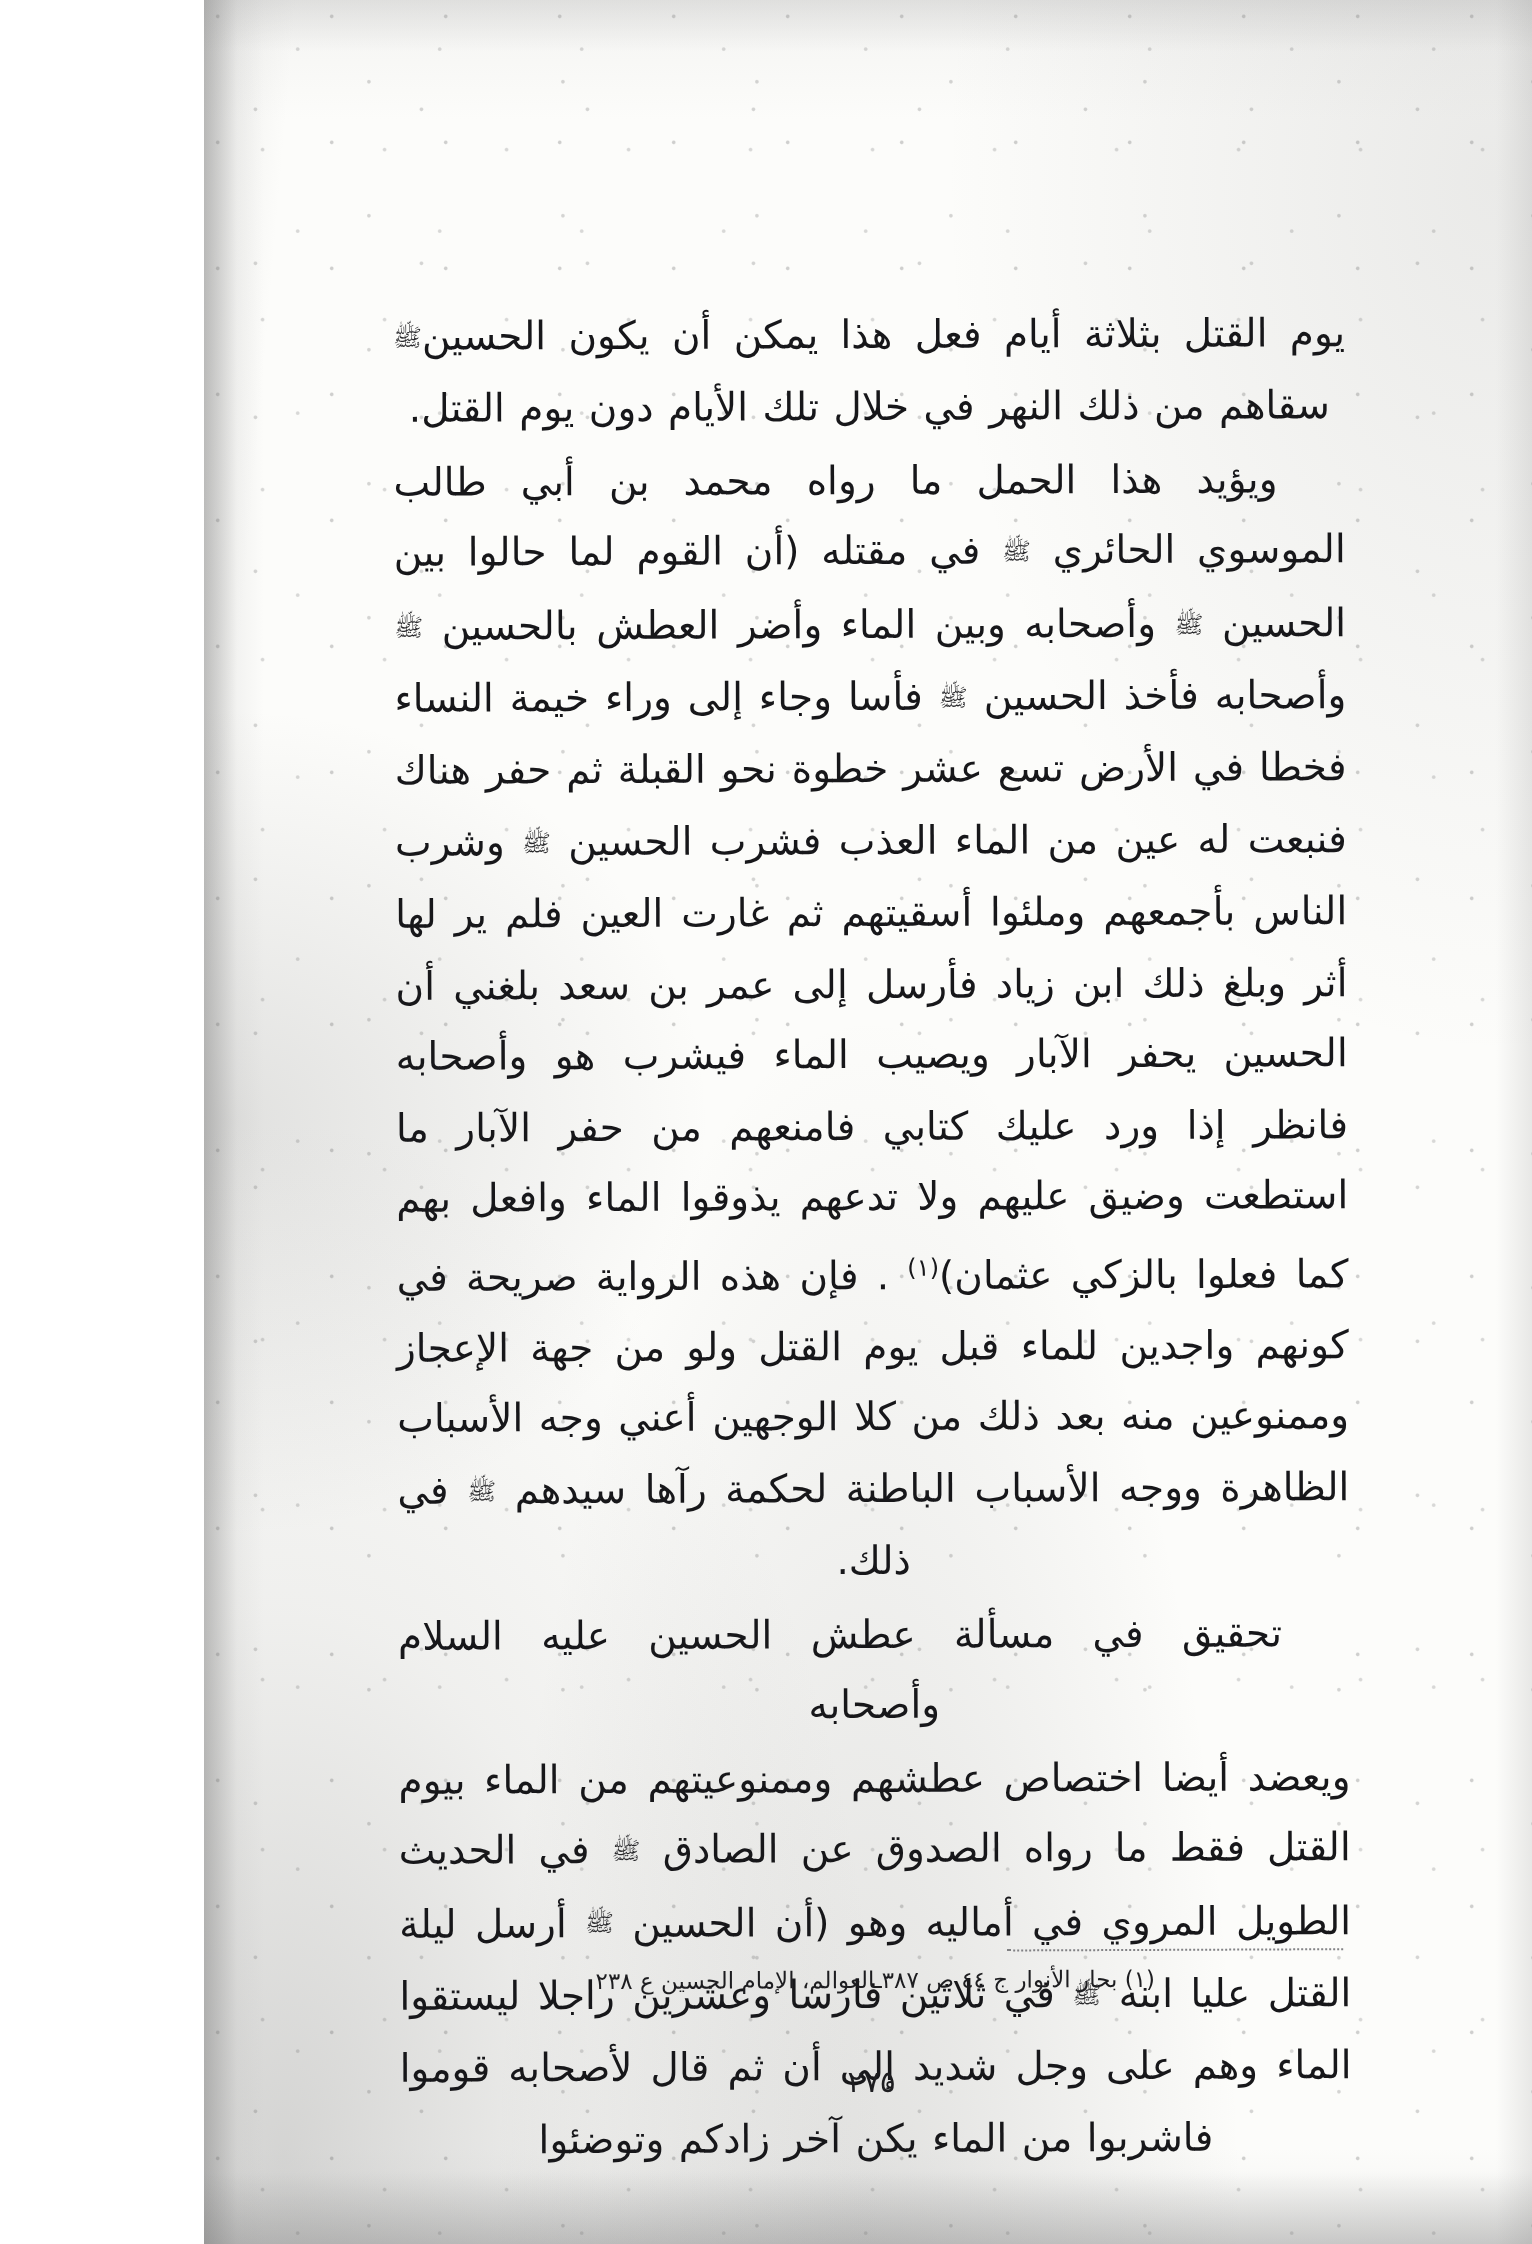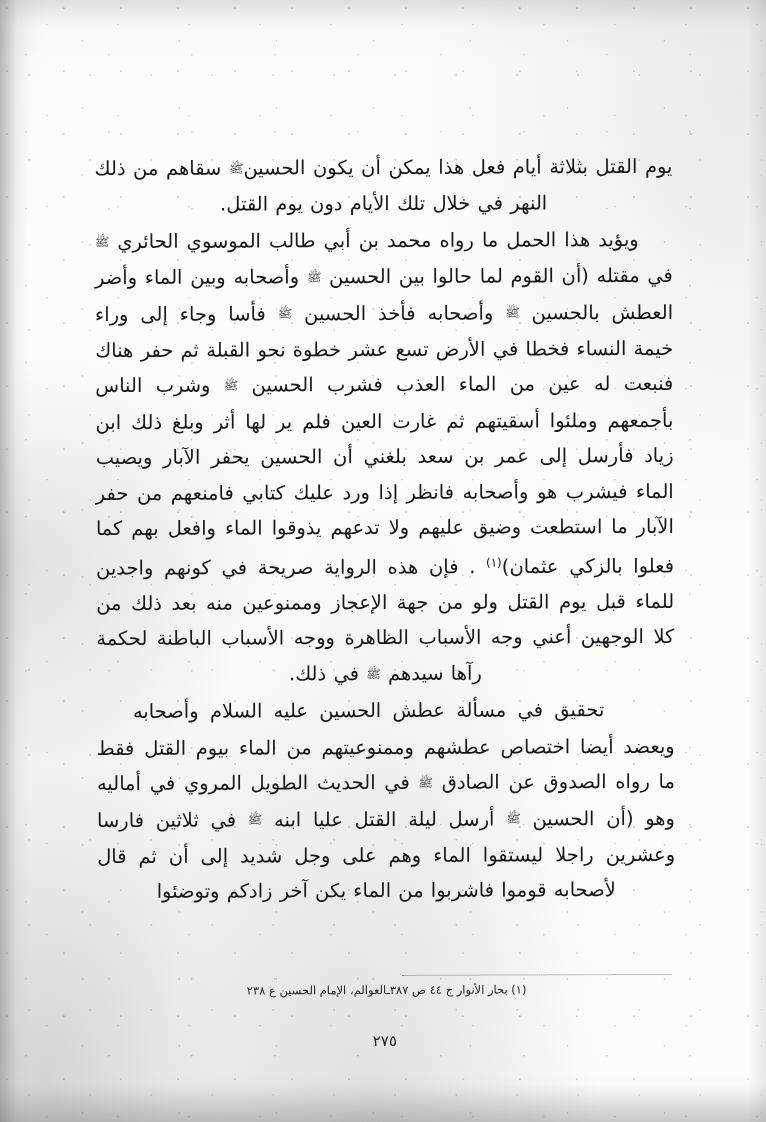--- a/index.html
+++ b/index.html
@@ -5,21 +5,21 @@
   html, body {
     margin: 0;
     padding: 0;
     background: #ffffff;
   }
   body {
     font-family: "DejaVu Sans", sans-serif;
   }
   #page {
     position: relative;
-    width: 766px;
+    width: 664px;
     height: 1122px;
     overflow: hidden;
     background: #fdfdfb;
   }
   
   .paper-bg {
     position: absolute;
     inset: 0;
     background:
       radial-gradient(ellipse at 6% 96%, rgba(120,120,120,0.30) 0%, rgba(150,150,150,0.12) 18%, rgba(255,255,255,0) 34%),

